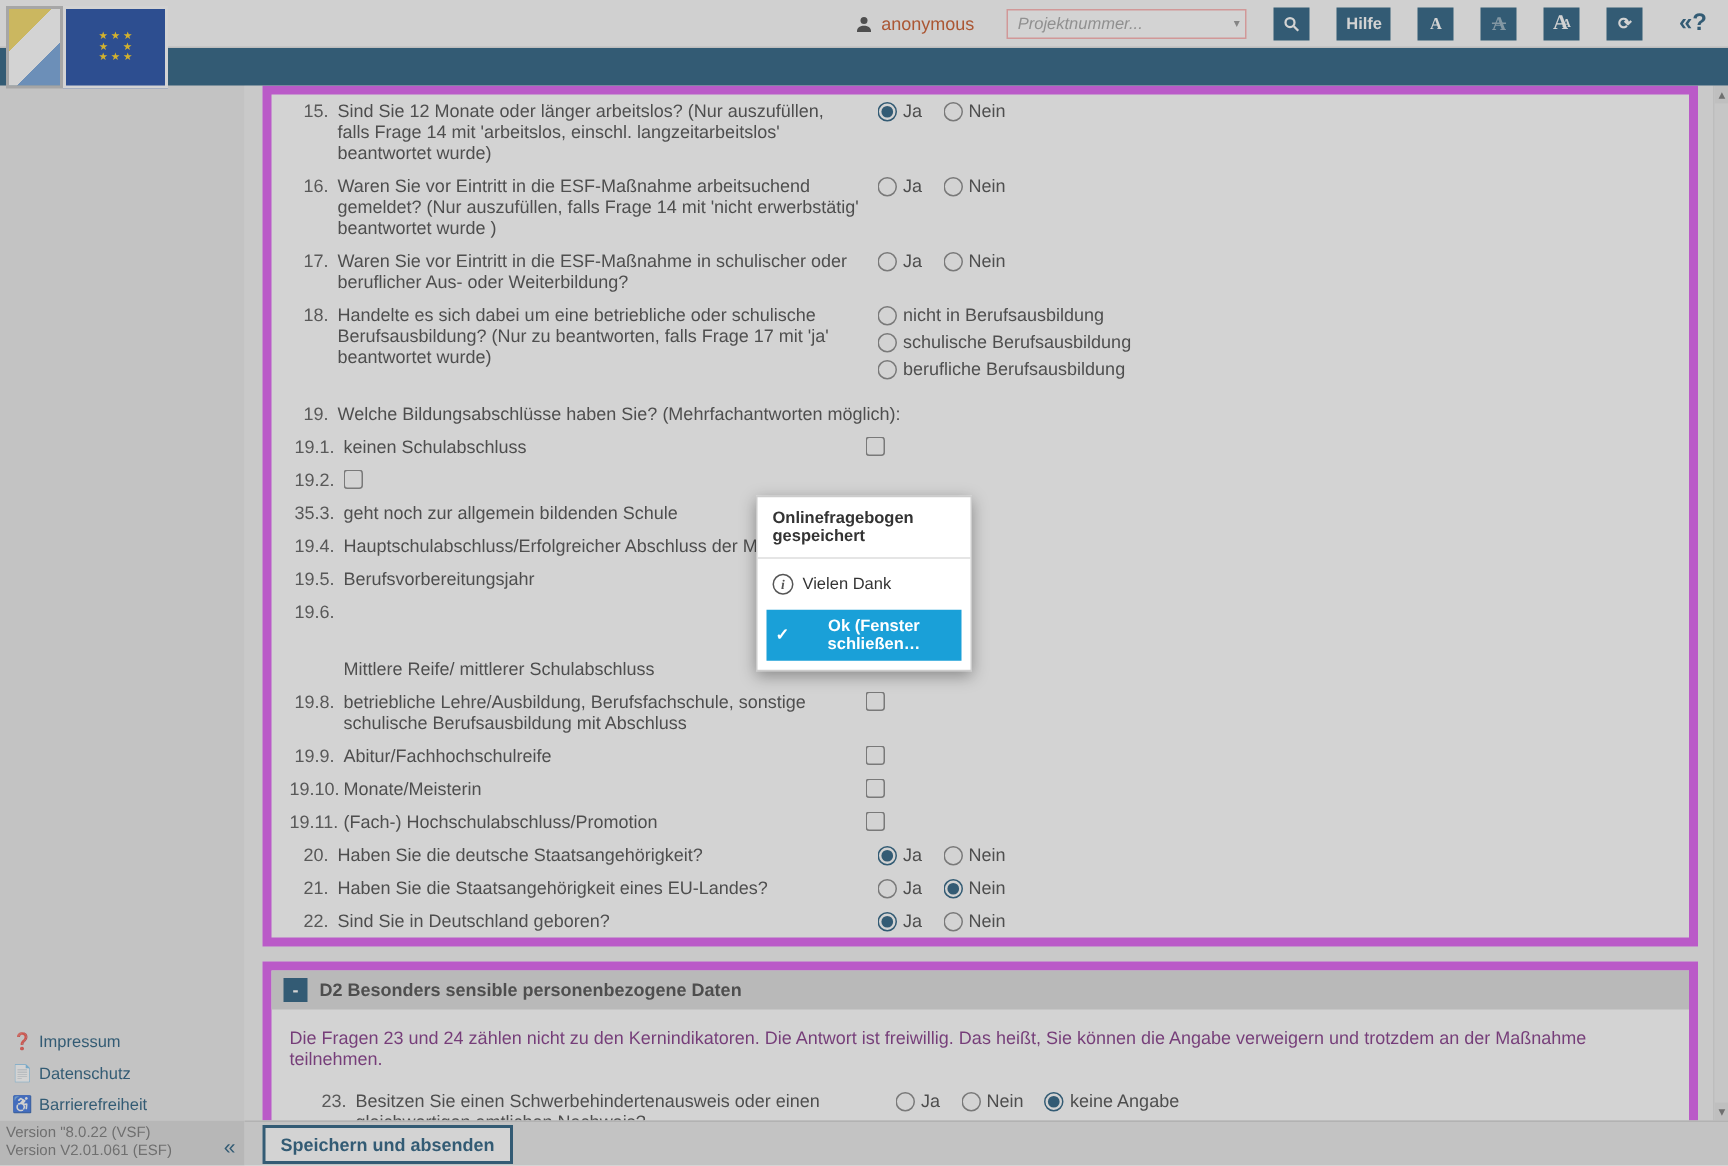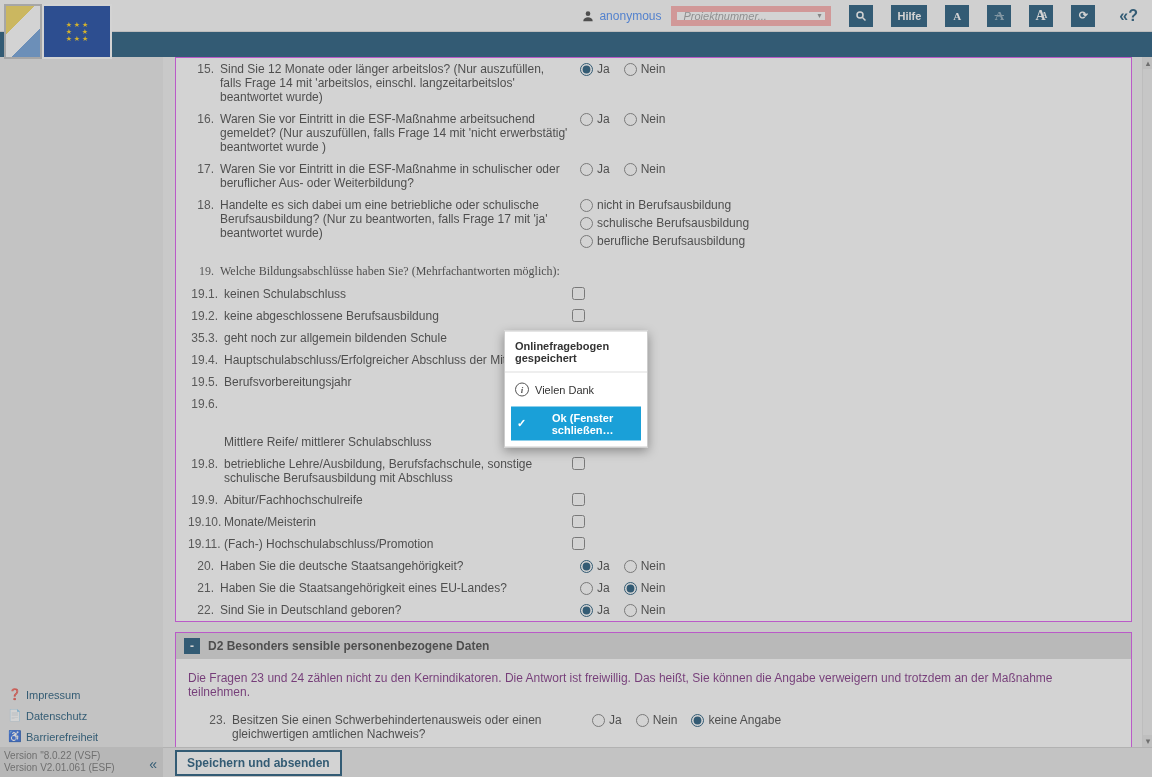--- a/index.html
+++ b/index.html
@@ -5,44 +5,44 @@
     * { box-sizing: border-box; margin:0; padding:0; }
     html, body { height: 100%; font-family: Arial, Helvetica, sans-serif; font-size: 12px; color: #333; }
     body { overflow: hidden; }
     .topbar { position: absolute; top:0; left:0; right:0; height: 32px; background: #fbfbfb; border-bottom: 1px solid #ddd; display:flex; align-items:center; padding-right:8px; z-index: 200; }
     .logos { display:flex; height:65px; position:absolute; left:4px; top:4px; z-index:210; }
     .logo-box { height:55px; width:38px; background:#fff; border:2px solid #bbb; display:inline-flex; flex-direction:column; justify-content:center; align-items:center; margin-right:0;}
     .bayern { background: linear-gradient(135deg,#f3d44f 0 33%,#fff 33% 66%,#6297d6 66% 100%); }
     .eu-flag { width:70px; height:55px; background:#003399; display:flex; align-items:center; justify-content:center; font-size:7px; color:#ffcc00; line-height:1; text-align:center; border:2px solid #fff; }
     .eu-text { position:absolute; left:88px; top:64px; font-size:10px; font-style: italic; color:#003399; }
     .top-spacer { flex: 1; }
-    .user-box { display:flex; align-items:center; margin-right: 10px; color: #3b82f6; }
+    .user-box { display:flex; align-items:center; margin-right: 10px; color: #c2410c; }
     .user-icon { width:14px; height:14px; margin-right:4px; }
-    .search-box { width: 160px; height:20px; border:6px solid #fca5a5; background:#fff; display:flex; align-items:center; position: relative; }
+    .search-box { width: 160px; height:20px; border:1px solid #fca5a5; background:#fff; display:flex; align-items:center; position: relative; margin-left: 12px; }
     .search-input { border:0; width:100%; height:100%; padding:0 16px 0 6px; font-size:11px; font-style: italic; color:#aaa; background:transparent; }
     .search-input::placeholder { color: #999; font-style:italic;}
     .search-dd { position:absolute; right:4px; font-size:8px; color:#888;}
     .top-btn { background:#0a486d; color:#fff; border:0; height:22px; min-width:24px; margin-left:18px; display:inline-flex; align-items:center; justify-content:center; font-size:11px; padding:0 6px; cursor:pointer; font-weight:bold; }
     .top-btn.help { font-weight:bold; }
     .top-btn .aa { font-family: Georgia, serif; }
     .faded-a { opacity:0.5; text-decoration: line-through;}
     .double { font-size:14px; letter-spacing:-2px;}
     .divider-band { position:absolute; top:32px; left:0; right:0; height:25px; background:#0a486d; z-index: 190; }
     .sidebar { position:absolute; left:0; top:0; bottom:30px; width:163px; background:#e6e6e6; z-index:100; }
     .sidebar-bottom { position:absolute; bottom:0; left:0; right:0; }
     .sidebar-link { display:flex; align-items:center; gap:6px; padding:4px 8px; color:#0a486d; cursor:pointer; font-size:11px;}
     .sidebar-link .icn { width:12px; text-align:center; }
     .version-box { background:#d5d5d5; color:#666; font-size:10px; padding:3px 4px 3px 4px; position:absolute; left:0; bottom:-30px; width:163px; line-height:1.2; }
     .collapse-icon { position:absolute; right:6px; bottom:4px; font-size:14px; color:#0a486d; cursor:pointer; }
     .content-area { position:absolute; left:163px; right:0; top:57px; bottom:30px; overflow:hidden; background:#f0f0f0; }
     .scroll-track { position:absolute; right:0; top:0; bottom:0; width:10px; background:#ececec; border-left:1px solid #ddd;}
     .scroll-up, .scroll-down { position:absolute; left:0; width:10px; height:12px; text-align:center; font-size:9px; color:#666; line-height:12px; cursor:pointer; background:#e1e1e1;}
     .scroll-up{top:0}.scroll-down{bottom:0}
     .inner { padding:0 10px 10px 12px; margin-right:10px; }
-    .panel { background:#fff; border:1px solid #d946ef; margin-bottom:10px; }
+    .panel { background:#fff; border:6px solid #d946ef; margin-bottom:10px; }
     .qtable { width:100%; }
     .qrow { display:flex; padding:4px 10px 4px 16px; }
     .qnum { width:28px; text-align:right; padding-right:6px; color:#444;}
     .qtext { width:360px; padding-right:12px; }
     .qopts { flex:1; display:flex; flex-direction:column; gap:4px; }
     .opt-line { display:flex; align-items:center; gap:4px; }
     .opt-line label { margin-right:10px; }
     .sub { padding-left:12px;}
     .sub .qnum { width:36px; }
     .section-hdr { background:#d8d8d8; display:flex; align-items:center; padding:5px 8px; gap:8px; }
@@ -187,39 +187,38 @@
     <div class="opt-line">
                   <input type="radio" name="q18" style="">
                   <label>schulische Berufsausbildung</label>
                 </div>
     <div class="opt-line">
                   <input type="radio" name="q18" style="">
                   <label>berufliche Berufsausbildung</label>
                 </div>
   </div>
             </div>
-            <div class="qrow" style="padding-top:12px;font-family:Liberation Serif, serif;">
+            <div class="qrow" style="padding-top:12px;">
   <div class="qnum">19.</div>
   <div class="qtext" style="width:auto;">Welche Bildungsabschlüsse haben Sie? (Mehrfachantworten möglich):</div>
             </div>
           </div>
 
         <div id="q19-subs">
             <div class="qrow sub">
     <div class="qnum">19.1.</div>
     <div class="qtext" style="width:348px;">keinen Schulabschluss</div>
     <div class="qopts">
                 <div class="opt-line">
                   <input type="checkbox" style="">
                 </div>
               </div>
   </div>
             <div class="qrow sub">
     <div class="qnum">19.2.</div>
-    <div class="qtext" style="width:348px;">keine abgeschlossene Berufsausbildung</div>
     <div class="qopts">
                 <div class="opt-line">
                   <input type="checkbox" style="">
                 </div>
               </div>
   </div>
             <div class="qrow sub">
     <div class="qnum">35.3.</div>
     <div class="qtext" style="width:348px;">geht noch zur allgemein bildenden Schule</div>
     <div class="qopts">

